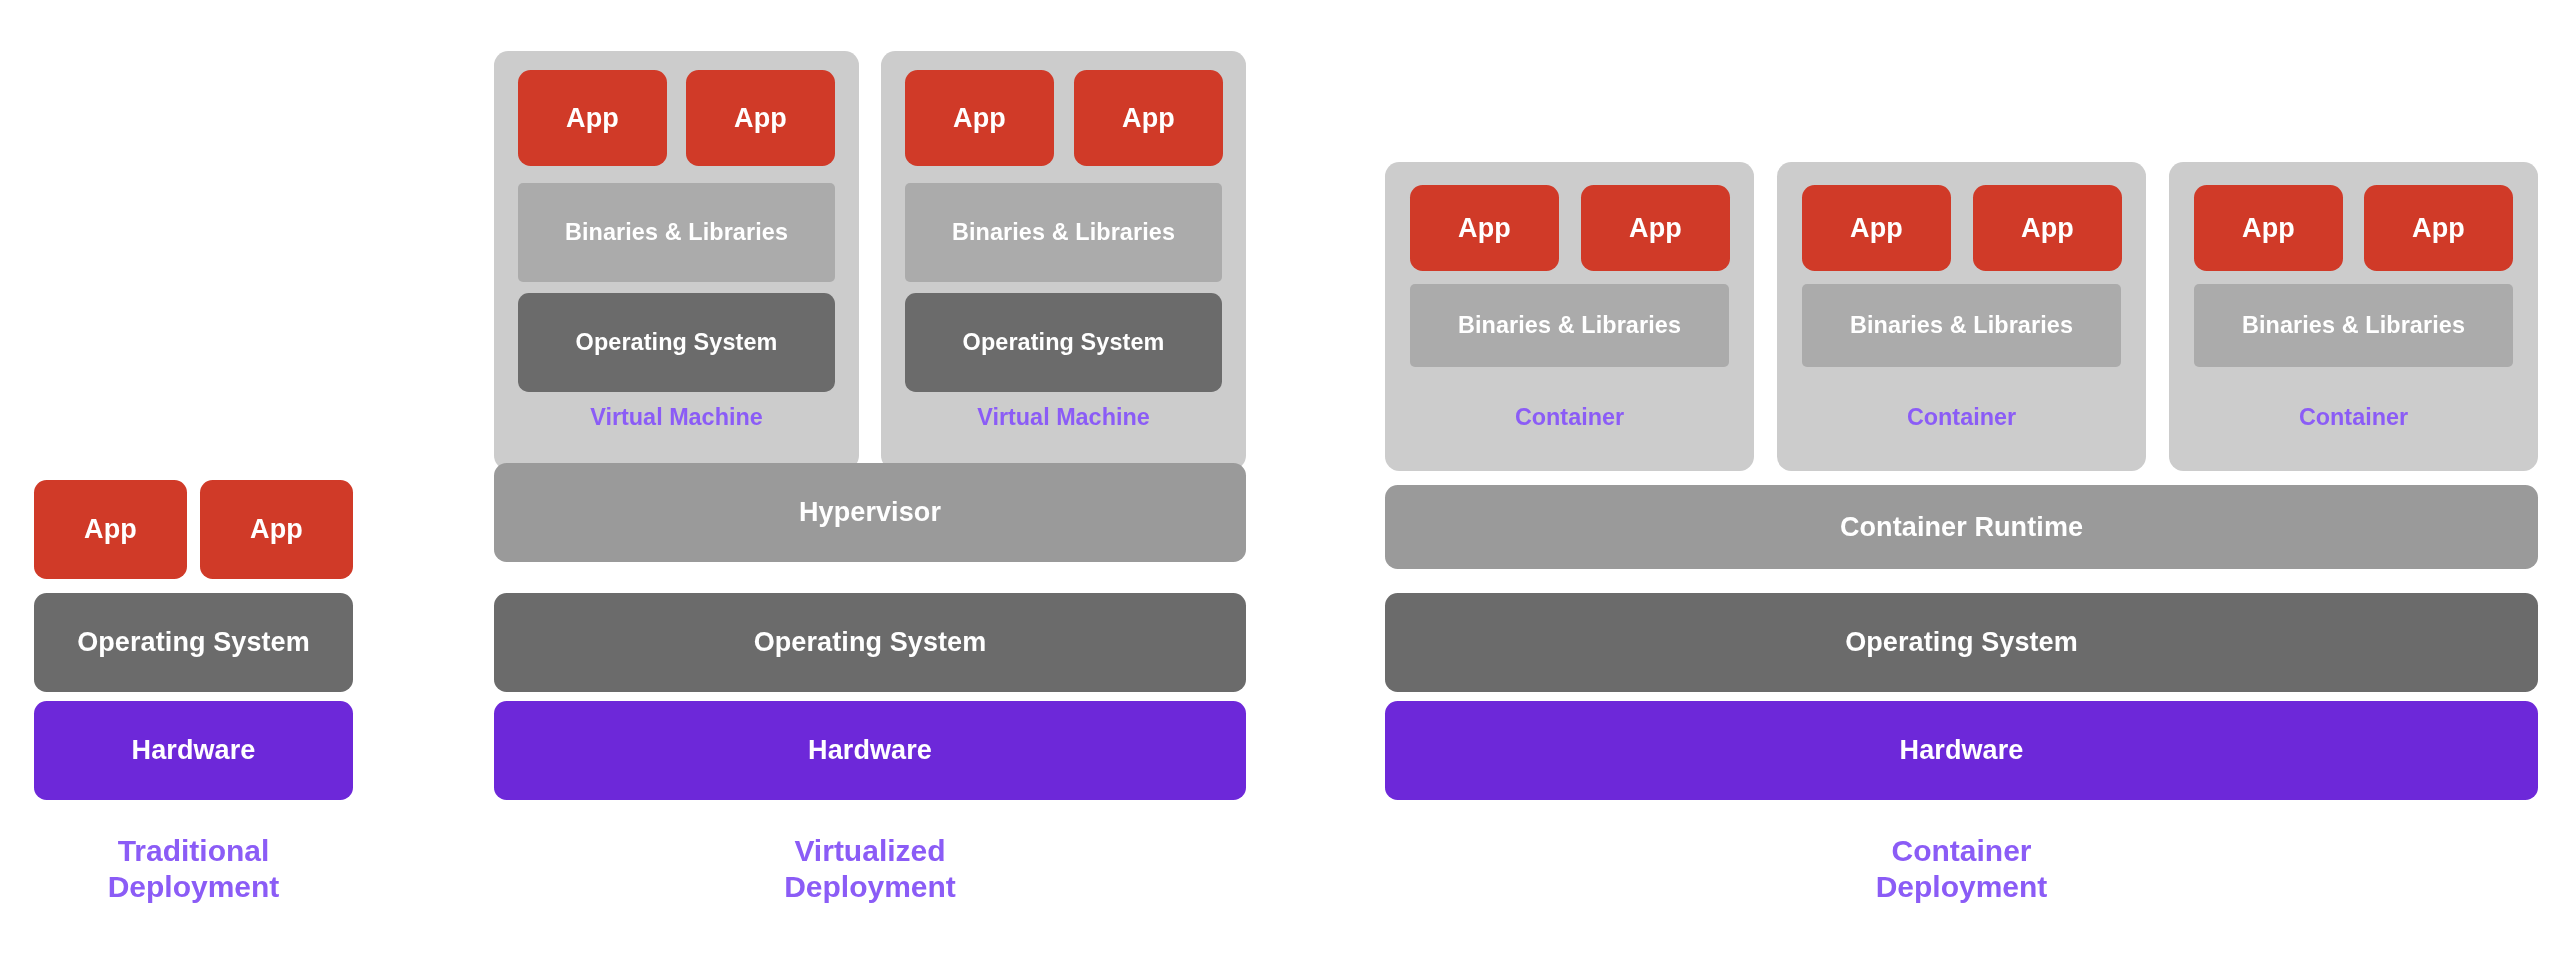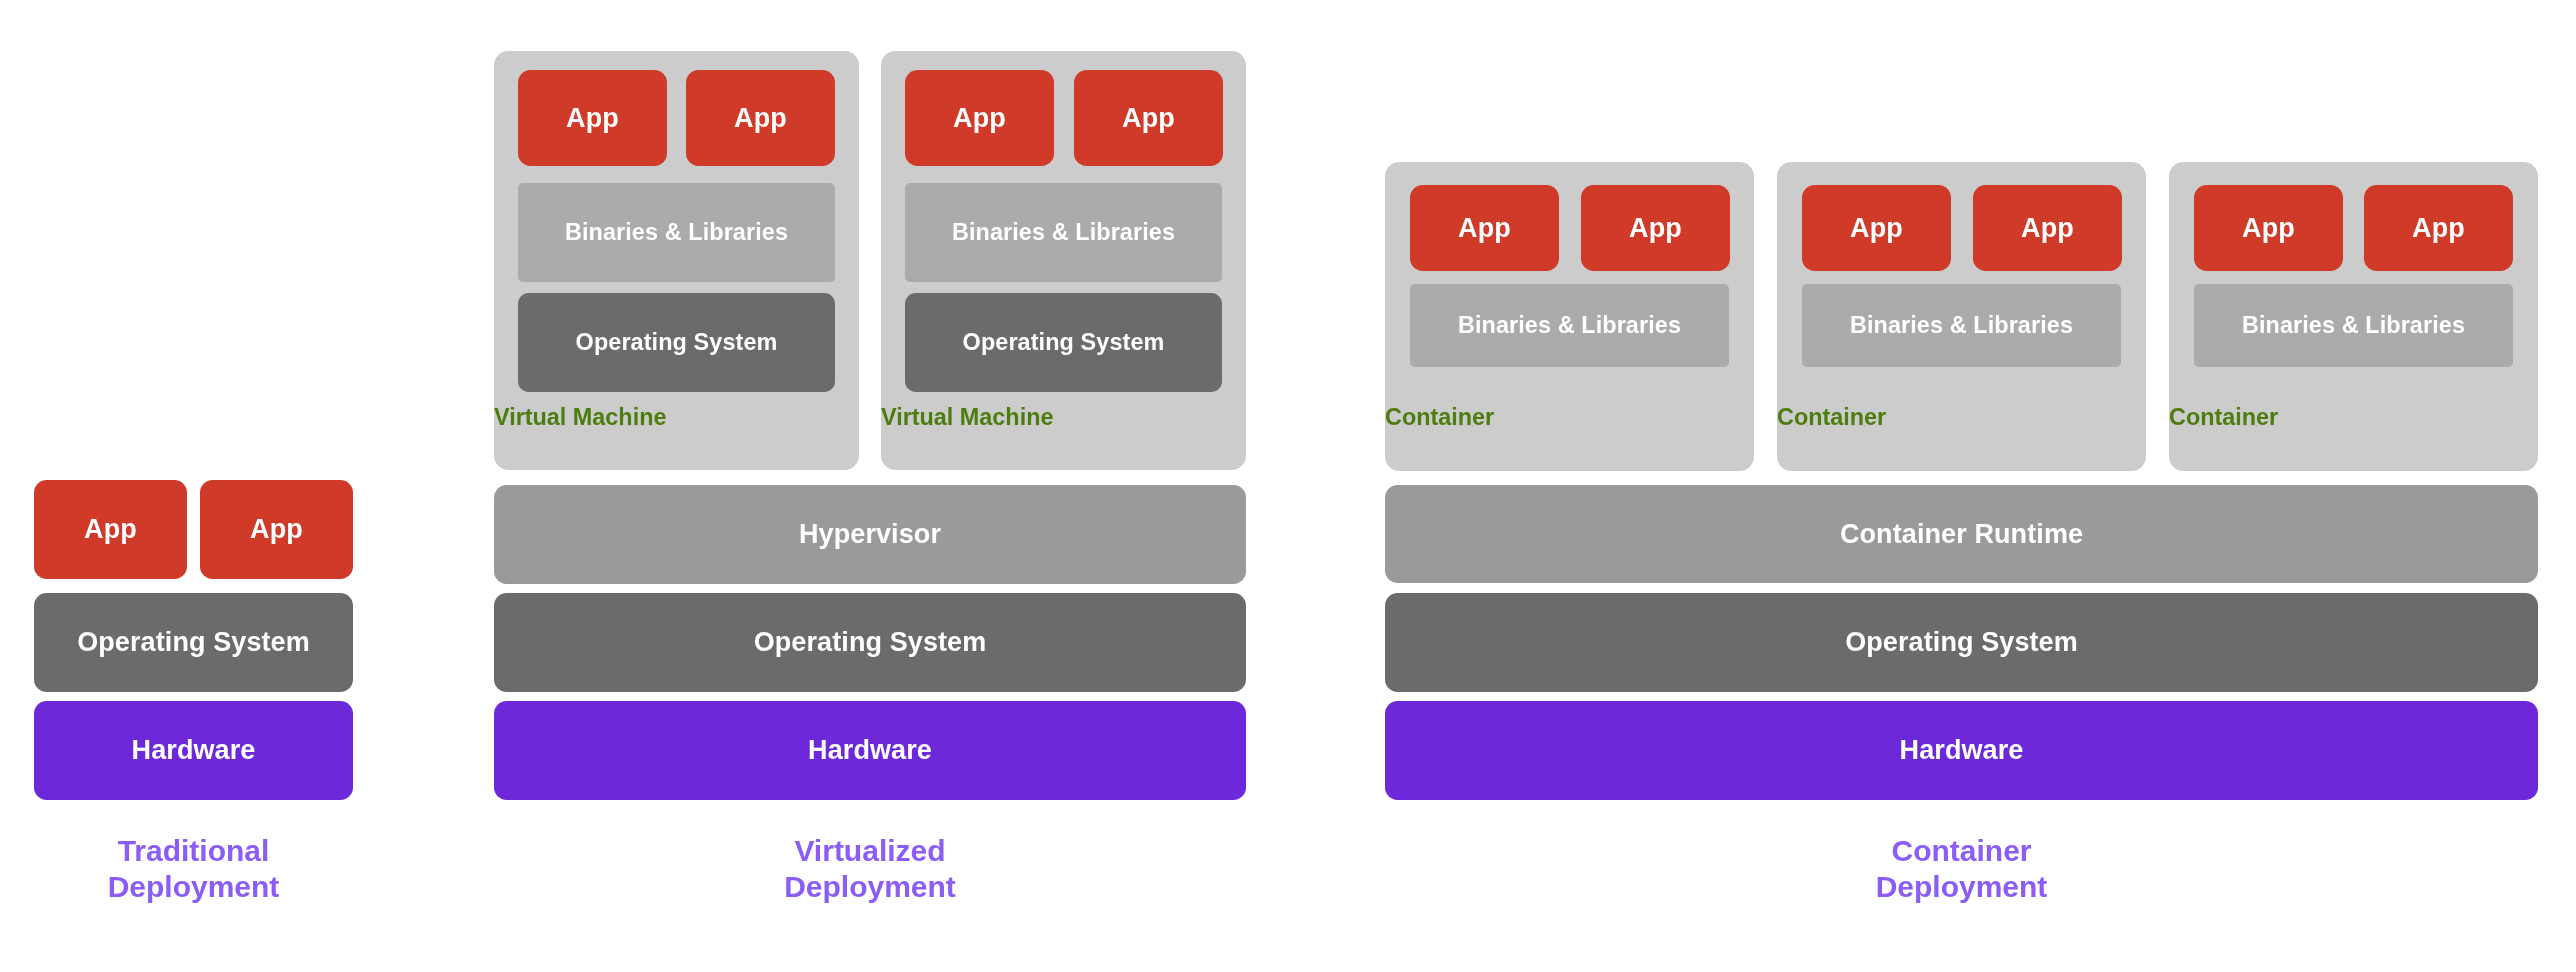--- a/index.html
+++ b/index.html
@@ -41,22 +41,22 @@
   .app        { background: #d03a28; font-size: 27px; border-radius: 12.6px; }
   .binlib     { background: #ababab; font-size: 23.4px; border-radius: 5px; }
   .osdark     { background: #6b6b6b; font-size: 23.4px; border-radius: 10.8px; }
   .osbar      { background: #6b6b6b; font-size: 27px; border-radius: 12.6px; }
   .hw         { background: #6d28d9; font-size: 27px; border-radius: 12.6px; }
   .runtime    { background: #9a9a9a; font-size: 27px; border-radius: 12.6px; }
   .panel      { background: #cccccc; border-radius: 14.4px; }
 
   .unit-label {
     position: absolute;
-    text-align: left;
-    color: #4d7c0f;
+    text-align: center;
+    color: #8b5cf6;
     font-weight: bold;
     font-size: 23.4px;
     white-space: nowrap;
   }
 
   .column-caption {
     position: absolute;
     text-align: center;
     color: #8b5cf6;
     font-weight: bold;
@@ -96,21 +96,21 @@
     <div class="box osdark" style="left:518px; top:293px; width:317px; height:99px;">Operating System</div>
     <div class="unit-label" style="left:494px; top:404px; width:365px;">Virtual Machine</div>
 
     <div class="panel" style="position:absolute; left:881px; top:51px; width:365px; height:419px;"></div>
     <div class="box app" style="left:905px; top:70px; width:149px; height:96px;">App</div>
     <div class="box app" style="left:1074px; top:70px; width:149px; height:96px;">App</div>
     <div class="box binlib" style="left:905px; top:183px; width:317px; height:99px;">Binaries &amp; Libraries</div>
     <div class="box osdark" style="left:905px; top:293px; width:317px; height:99px;">Operating System</div>
     <div class="unit-label" style="left:881px; top:404px; width:365px;">Virtual Machine</div>
 
-    <div class="box runtime" style="left:494px; top:485px; width:752px; height:99px;">Hypervisor</div>
+    <div class="box runtime" style="left:494px; top:463px; width:752px; height:99px;">Hypervisor</div>
     <div class="box osbar" style="left:494px; top:593px; width:752px; height:99px;">Operating System</div>
     <div class="box hw" style="left:494px; top:701px; width:752px; height:99px;">Hardware</div>
 
     <div class="column-caption" style="left:494px; top:833px; width:752px;">
       <span>Virtualized</span>
       <span>Deployment</span>
     </div>
   </div>
 
   <div>
@@ -126,21 +126,21 @@
     <div class="box app" style="left:1973px; top:185px; width:149px; height:86px;">App</div>
     <div class="box binlib" style="left:1802px; top:284px; width:319px; height:83px;">Binaries &amp; Libraries</div>
     <div class="unit-label" style="left:1777px; top:404px; width:369px;">Container</div>
 
     <div class="panel" style="position:absolute; left:2169px; top:162px; width:369px; height:309px;"></div>
     <div class="box app" style="left:2194px; top:185px; width:149px; height:86px;">App</div>
     <div class="box app" style="left:2364px; top:185px; width:149px; height:86px;">App</div>
     <div class="box binlib" style="left:2194px; top:284px; width:319px; height:83px;">Binaries &amp; Libraries</div>
     <div class="unit-label" style="left:2169px; top:404px; width:369px;">Container</div>
 
-    <div class="box runtime" style="left:1385px; top:485px; width:1153px; height:98px;">Container Runtime</div>
+    <div class="box runtime" style="left:1385px; top:485px; width:1153px; height:84px;">Container Runtime</div>
     <div class="box osbar" style="left:1385px; top:593px; width:1153px; height:99px;">Operating System</div>
     <div class="box hw" style="left:1385px; top:701px; width:1153px; height:99px;">Hardware</div>
 
     <div class="column-caption" style="left:1385px; top:833px; width:1153px;">
       <span>Container</span>
       <span>Deployment</span>
     </div>
   </div>
 
 </div>

